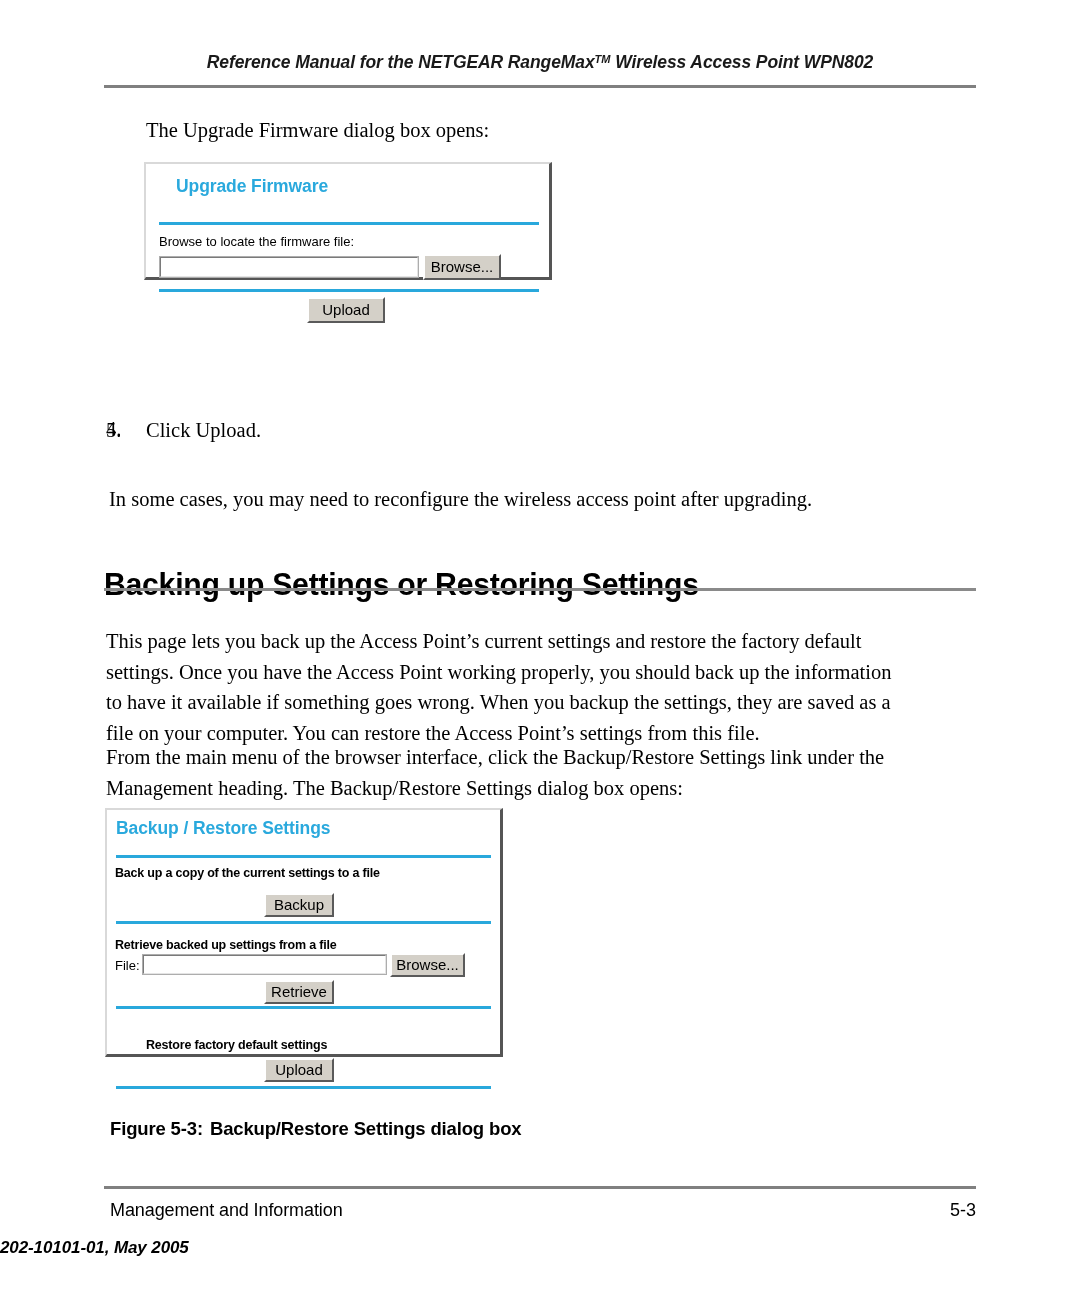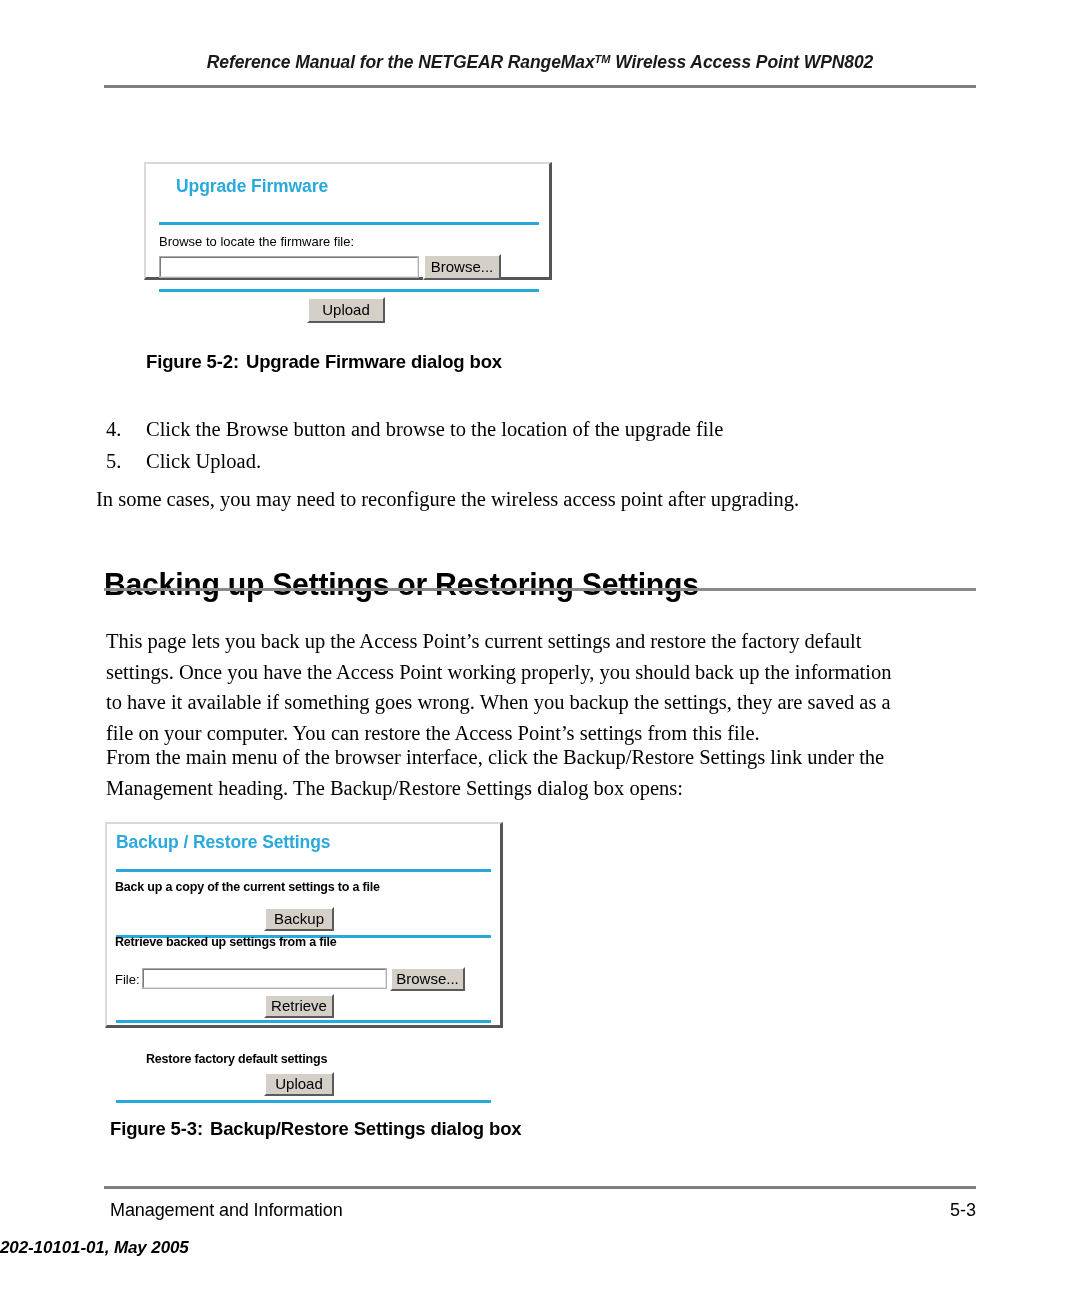--- a/index.html
+++ b/index.html
@@ -85,21 +85,21 @@
     margin-bottom: 1px;
   }
   .step .num {
     position: absolute;
     left: 0;
     top: 0;
     width: 26px;
     text-align: left;
   }
   .para-after-steps {
-    left: 96px;
+    left: 109px;
     top: 484px;
     width: 880px;
   }
 
   
   .sec-head {
     position: absolute;
     left: 104px;
     top: 545px;
     width: 872px;
@@ -275,76 +275,75 @@
   }
 </style>
 </head>
 <body>
 
 <div class="page">
 
   <div class="run-head"><span>Reference Manual for the NETGEAR RangeMax</span><span class="tm">TM</span><span> Wireless Access Point WPN802</span></div>
   <div class="rule-head"></div>
 
+  <div class="body-text intro-line">The Upgrade Firmware dialog box opens:</div>
 
   <div class="dlg" style="left:144px; top:162px; width:408px; height:118px;">
     <div class="dlg-inner">
 
       <div class="dlg-title" style="left:30px; top:12px;">Upgrade Firmware</div>
 
       <div class="hr-blue" style="left:13px; top:58px; width:380px;"></div>
 
       <div class="dlg-label" style="left:13px; top:70px;">Browse to locate the firmware file:</div>
 
       <div class="txt-input" style="left:13px; top:92px; width:260px; height:22px;"></div>
 
       <div class="btn" style="left:277px; top:90px; width:78px; height:26px;">Browse...</div>
 
       <div class="hr-blue" style="left:13px; top:125px; width:380px;"></div>
 
       <div class="btn" style="left:161px; top:133px; width:78px; height:26px;">Upload</div>
     </div>
   </div>
 
-  <div class="fig-cap fig-cap-1"><span>Figure 5-2:</span><span class="gap"></span><span>Upgrade Firmware dialog box</span></div>
 
   <div class="steps">
     <div class="step">
       <span class="num">4.</span>
-      <span>Click the Browse button and browse to the location of the upgrade file</span>
     </div>
     <div class="step">
       <span class="num">5.</span>
       <span>Click Upload.</span>
     </div>
   </div>
 
   <div class="body-text para-after-steps">In some cases, you may need to reconfigure the wireless access point after upgrading.</div>
 
   <h1 class="sec-head">Backing up Settings or Restoring Settings</h1>
   <div class="rule-sec"></div>
 
   <div class="body-text para-1">This page lets you back up the Access Point’s current settings and restore the factory default settings. Once you have the Access Point working properly, you should back up the information to have it available if something goes wrong. When you backup the settings, they are saved as a file on your computer. You can restore the Access Point’s settings from this file.</div>
 
   <div class="body-text para-2">From the main menu of the browser interface, click the Backup/Restore Settings link under the Management heading. The Backup/Restore Settings dialog box opens:</div>
 
-  <div class="dlg" style="left:105px; top:808px; width:398px; height:206px;margin-top:14px;">
+  <div class="dlg" style="left:105px; top:808px; width:398px; height:249px;">
     <div class="dlg-inner">
 
       <div class="dlg-title" style="left:9px; top:8px;">Backup / Restore Settings</div>
 
       <div class="hr-blue" style="left:9px; top:45px; width:375px;"></div>
 
       <div class="dlg-label bold" style="left:8px; top:56px;">Back up a copy of the current settings to a file</div>
 
       <div class="btn" style="left:157px; top:83px; width:70px; height:24px;">Backup</div>
 
       <div class="hr-blue" style="left:9px; top:111px; width:375px;"></div>
 
-      <div class="dlg-label bold" style="left:8px; top:111px;">Retrieve backed up settings from a file</div>
+      <div class="dlg-label bold" style="left:8px; top:128px;">Retrieve backed up settings from a file</div>
 
       <div class="dlg-label" style="left:8px; top:148px; font-size:13px;">File:</div>
 
       <div class="txt-input" style="left:35px; top:144px; width:245px; height:21px;"></div>
 
       <div class="btn" style="left:283px; top:143px; width:75px; height:24px;">Browse...</div>
 
       <div class="btn" style="left:157px; top:170px; width:70px; height:24px;">Retrieve</div>
 
       <div class="hr-blue" style="left:9px; top:196px; width:375px;"></div>

